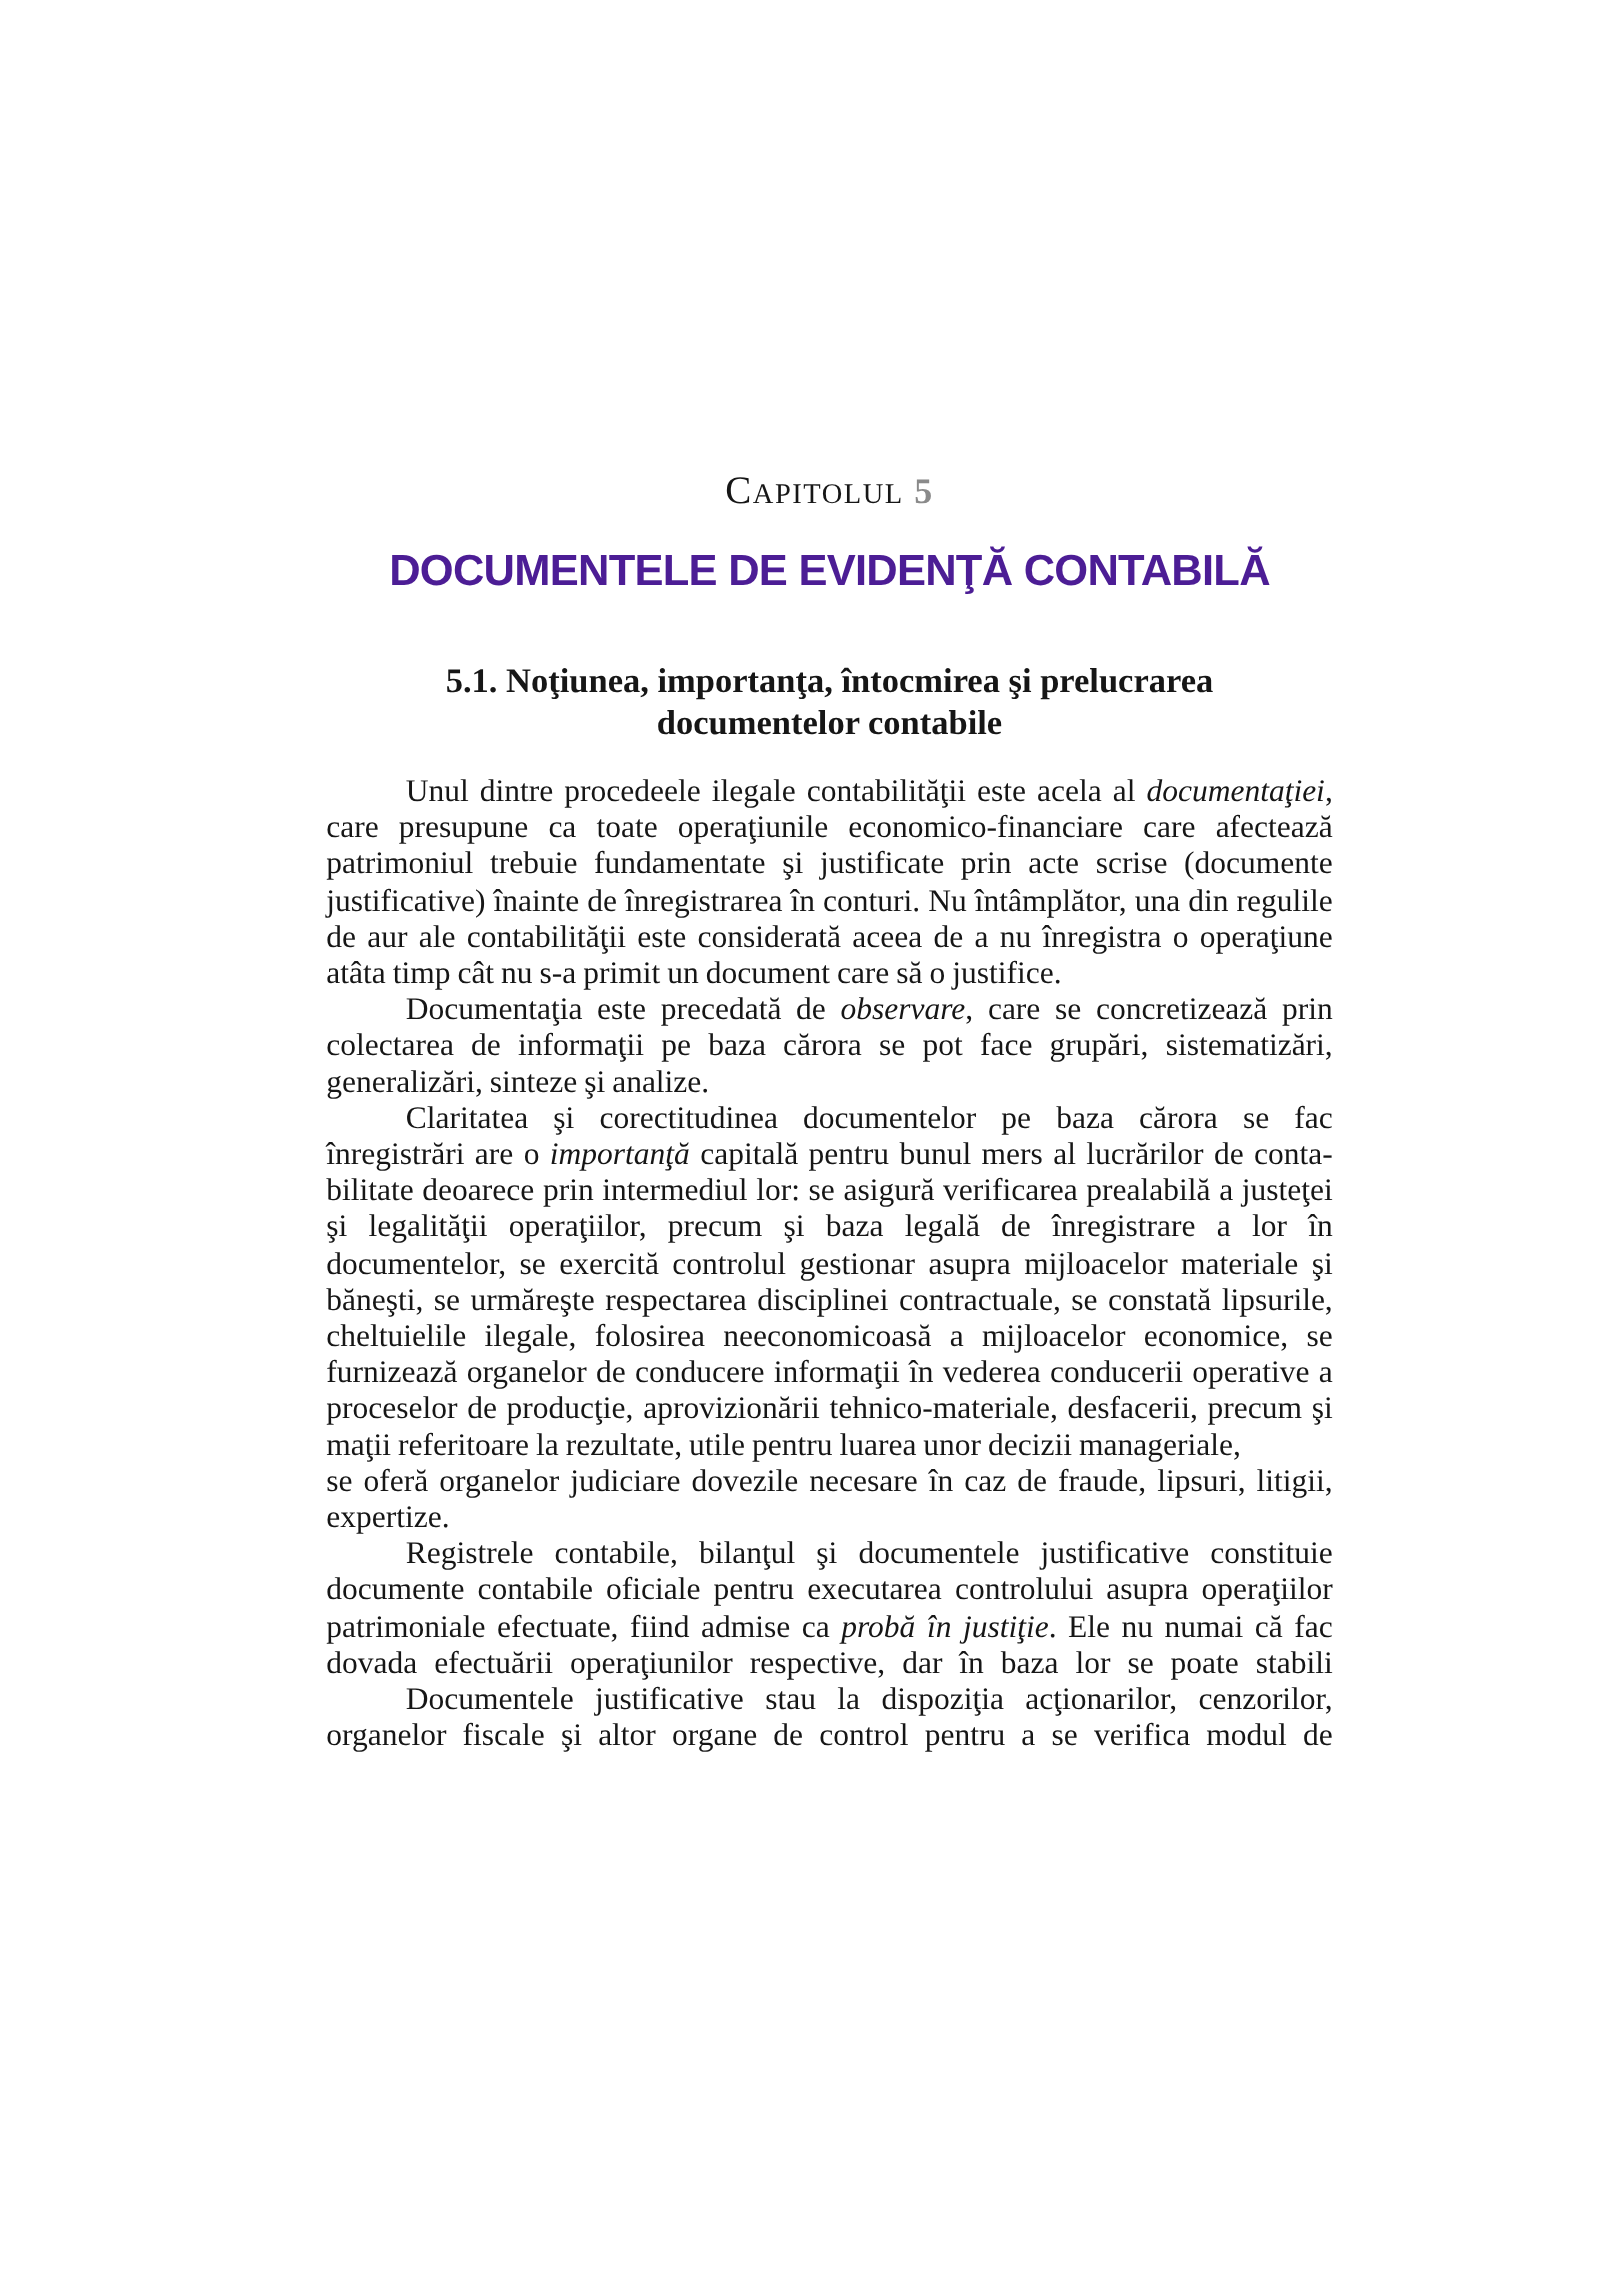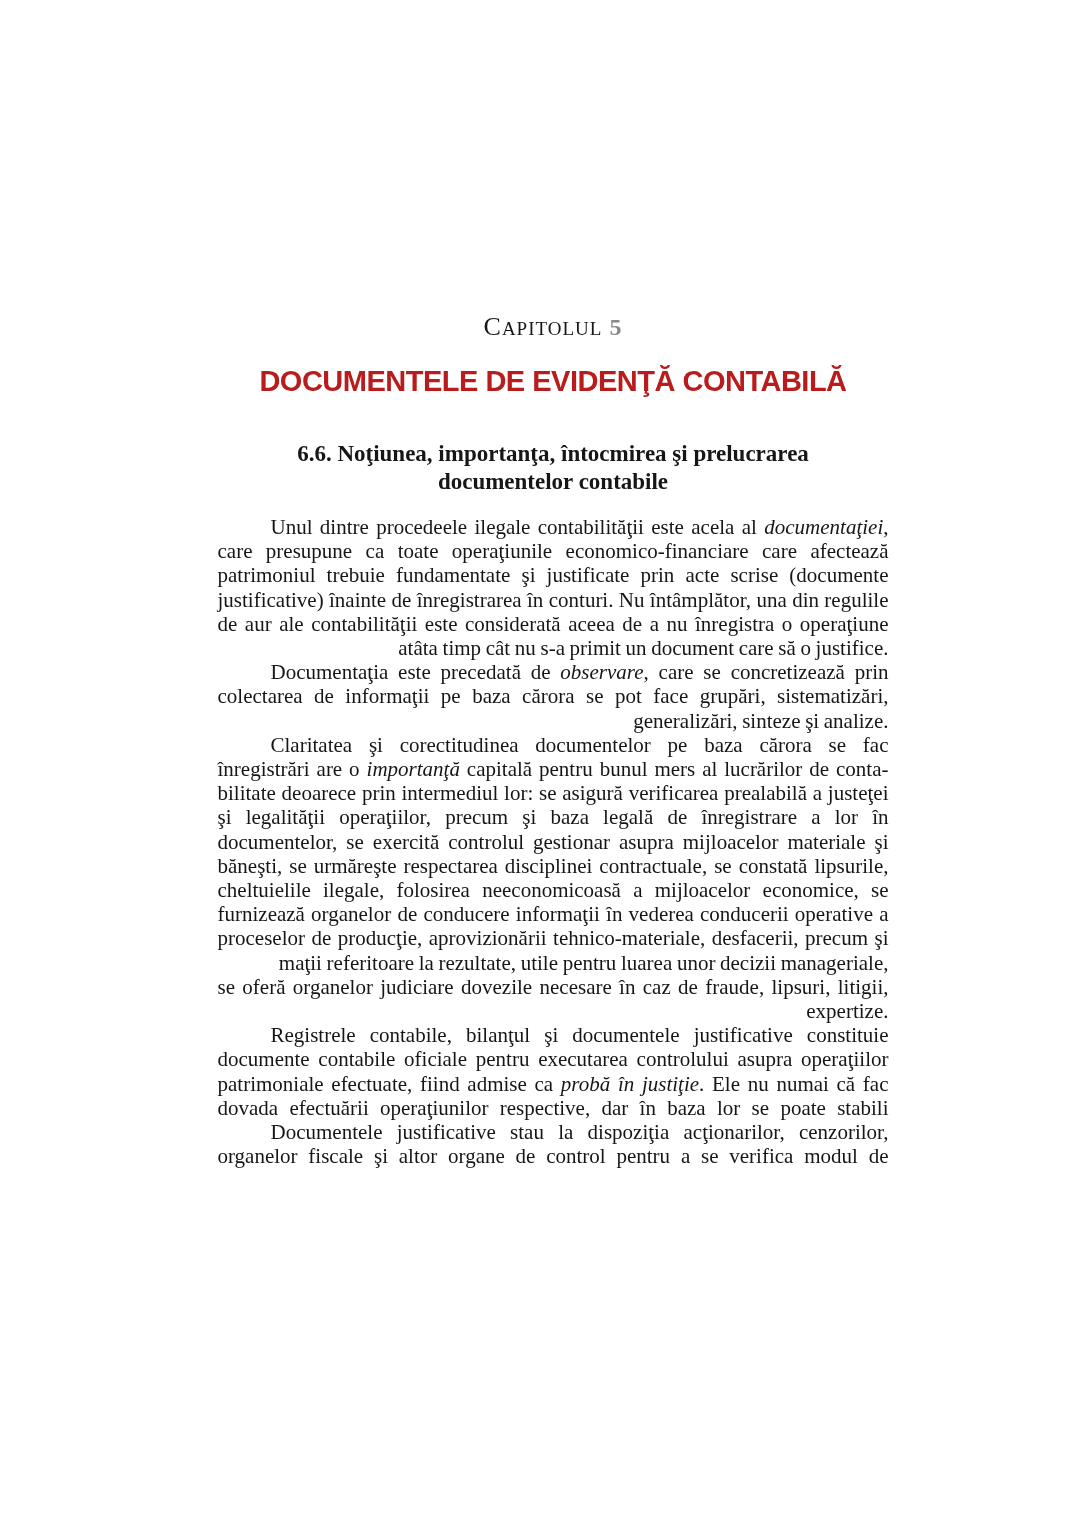--- a/index.html
+++ b/index.html
@@ -50,60 +50,60 @@
     margin-left: 7px;
   }
   
   .title {
     margin-top: 23px;
     text-align: center;
     font-family: "Liberation Sans", "DejaVu Sans", sans-serif;
     font-weight: bold;
     font-size: 29px;
     letter-spacing: -0.5px;
-    color: #b91c1c;
+    color: #4c1d95;
   }
   
   .section-heading {
     margin-top: 42px;
     text-align: center;
     font-weight: bold;
     font-size: 23px;
     line-height: 28px;
     color: var(--ink);
   }
   
   .bodytext {
     margin-top: 19px;
     font-size: 21px;
     line-height: 24.2px;
     word-spacing: -0.6px;
   }
   .para { margin: 0; }
-  .ln { min-height: 24.2px; text-align: right; }
+  .ln { min-height: 24.2px; text-align: left; }
   .ln.just {
     text-align: justify;
     text-align-last: justify;
     text-justify: inter-word;
   }
   .ln.ind { text-indent: 53px; }
   .it { font-style: italic; }
 </style>
 </head>
 <body>
 
 <div class="page">
   <div class="content">
 
     <div class="chapter"><span class="chapter-word">CAPITOLUL</span><span class="chapter-num">5</span></div>
 
     <h1 class="title">DOCUMENTELE DE EVIDENŢĂ CONTABILĂ</h1>
 
     <h2 class="section-heading">
-      <div>6.6. Noţiunea, importanţa, întocmirea şi prelucrarea</div>
+      <div>5.1. Noţiunea, importanţa, întocmirea şi prelucrarea</div>
       <div>documentelor contabile</div>
     </h2>
 
     <div class="bodytext">
         <div class="para">
           <div class="ln just ind"><span>Unul dintre procedeele ilegale contabilităţii este acela al </span><span class="it">documentaţiei</span><span>,</span></div>
           <div class="ln just"><span>care presupune ca toate operaţiunile economico-financiare care afectează</span></div>
           <div class="ln just"><span>patrimoniul trebuie fundamentate şi justificate prin acte scrise (documente</span></div>
           <div class="ln just"><span>justificative) înainte de înregistrarea în conturi. Nu întâmplător, una din regulile</span></div>
           <div class="ln just"><span>de aur ale contabilităţii este considerată aceea de a nu înregistra o operaţiune</span></div>

